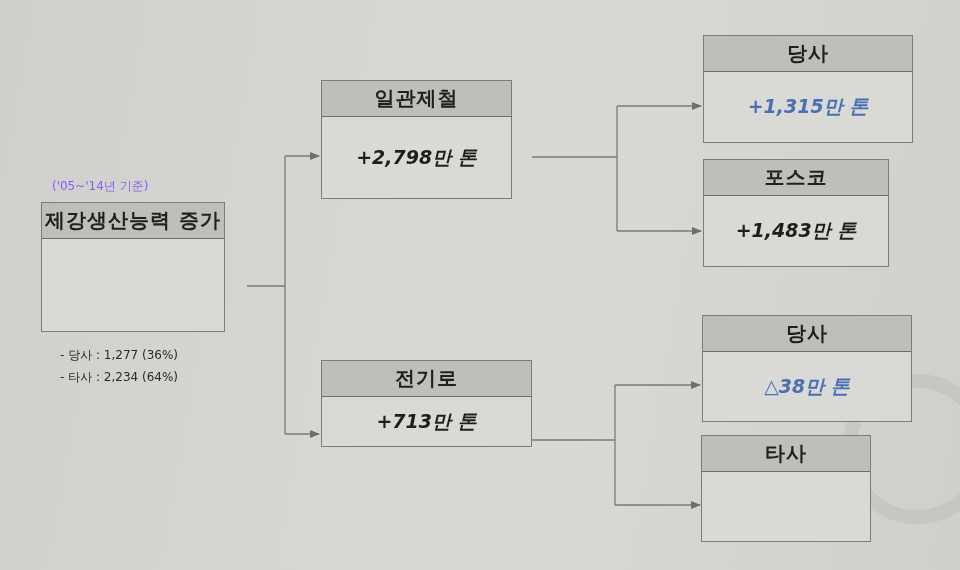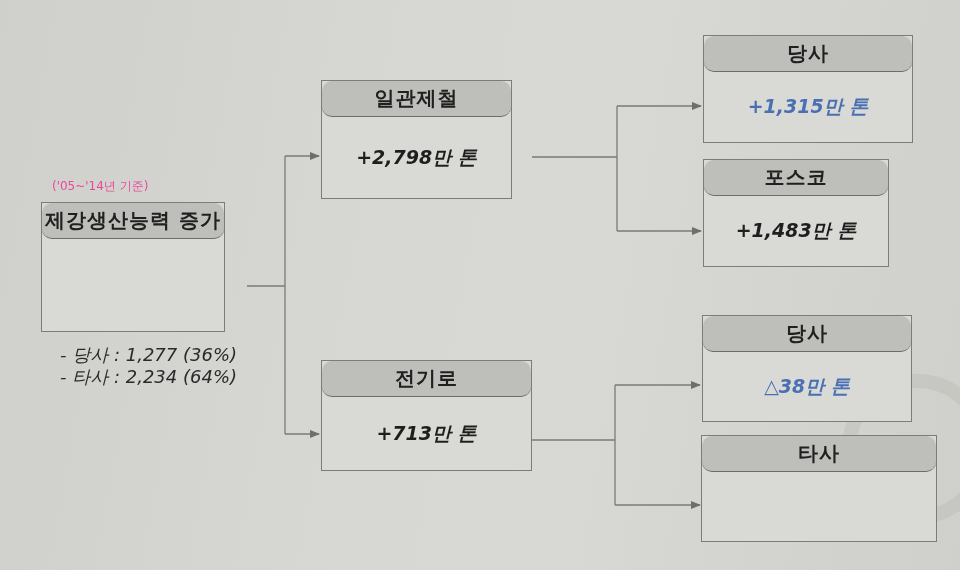--- a/index.html
+++ b/index.html
@@ -13,30 +13,30 @@
       position: absolute;
       border: 1.5px solid #7c7c7a;
       background: #d9dad6;
       box-sizing: border-box;
     }
     .box .head {
       height: 35px;
       background: #bebfbb;
       border-bottom: 1.5px solid #6d6d6b;
       display: flex; align-items: center; justify-content: center;
-      font-size: 20px; font-weight: bold; color: #202020; letter-spacing: 1px; border-radius: 10px;
+      font-size: 20px; font-weight: bold; color: #202020; letter-spacing: 1px;
     }
     .box .body {
       position: absolute; left: 0; right: 0; top: 36px; bottom: 0;
       display: flex; align-items: center; justify-content: center;
       font-size: 19px; font-style: italic; font-weight: bold; color: #1e1e1e;
     }
     .box .body.blue { color: #4a6fb3; }
-    .note { position: absolute; font-size: 12px; color: #ec4899; }
-    .bullets { position: absolute; font-size: 18px; color: #2a2a2a; line-height: 22px; font-style: italic; }
+    .note { position: absolute; font-size: 12px; color: #8b5cf6; }
+    .bullets { position: absolute; font-size: 12px; color: #2a2a2a; line-height: 22px; }
     svg.lines { position: absolute; left: 0; top: 0; }
     .seal {
       position: absolute; left: 842px; top: 374px; width: 150px; height: 150px;
       border-radius: 50%; border: 14px solid rgba(170,170,165,0.25);
       box-sizing: border-box;
     }
   </style>
 </head>
 <body>
 
@@ -76,35 +76,35 @@
 <div class="bullets" style="left:60px; top:344px;">
   <div>- 당사 : 1,277 (36%)</div>
   <div>- 타사 : 2,234 (64%)</div>
 </div>
 
 <div class="box" style="left:321px; top:80px; width:191px; height:119px;">
   <div class="head">일관제철</div>
   <div class="body">+2,798만 톤</div>
 </div>
 
-<div class="box" style="left:321px; top:360px; width:211px; height:111px;">
+<div class="box" style="left:321px; top:360px; width:211px; height:87px;">
   <div class="head">전기로</div>
   <div class="body">+713만 톤</div>
 </div>
 
 <div class="box" style="left:703px; top:35px; width:210px; height:108px;">
   <div class="head">당사</div>
   <div class="body blue">+1,315만 톤</div>
 </div>
 
 <div class="box" style="left:703px; top:159px; width:186px; height:108px;">
   <div class="head">포스코</div>
   <div class="body">+1,483만 톤</div>
 </div>
 
 <div class="box" style="left:702px; top:315px; width:210px; height:107px;">
   <div class="head">당사</div>
   <div class="body blue">△38만 톤</div>
 </div>
 
-<div class="box" style="left:701px; top:435px; width:236px; height:107px;">
+<div class="box" style="left:701px; top:435px; width:170px; height:107px;">
   <div class="head">타사</div>
 </div>
 
 </body></html>

